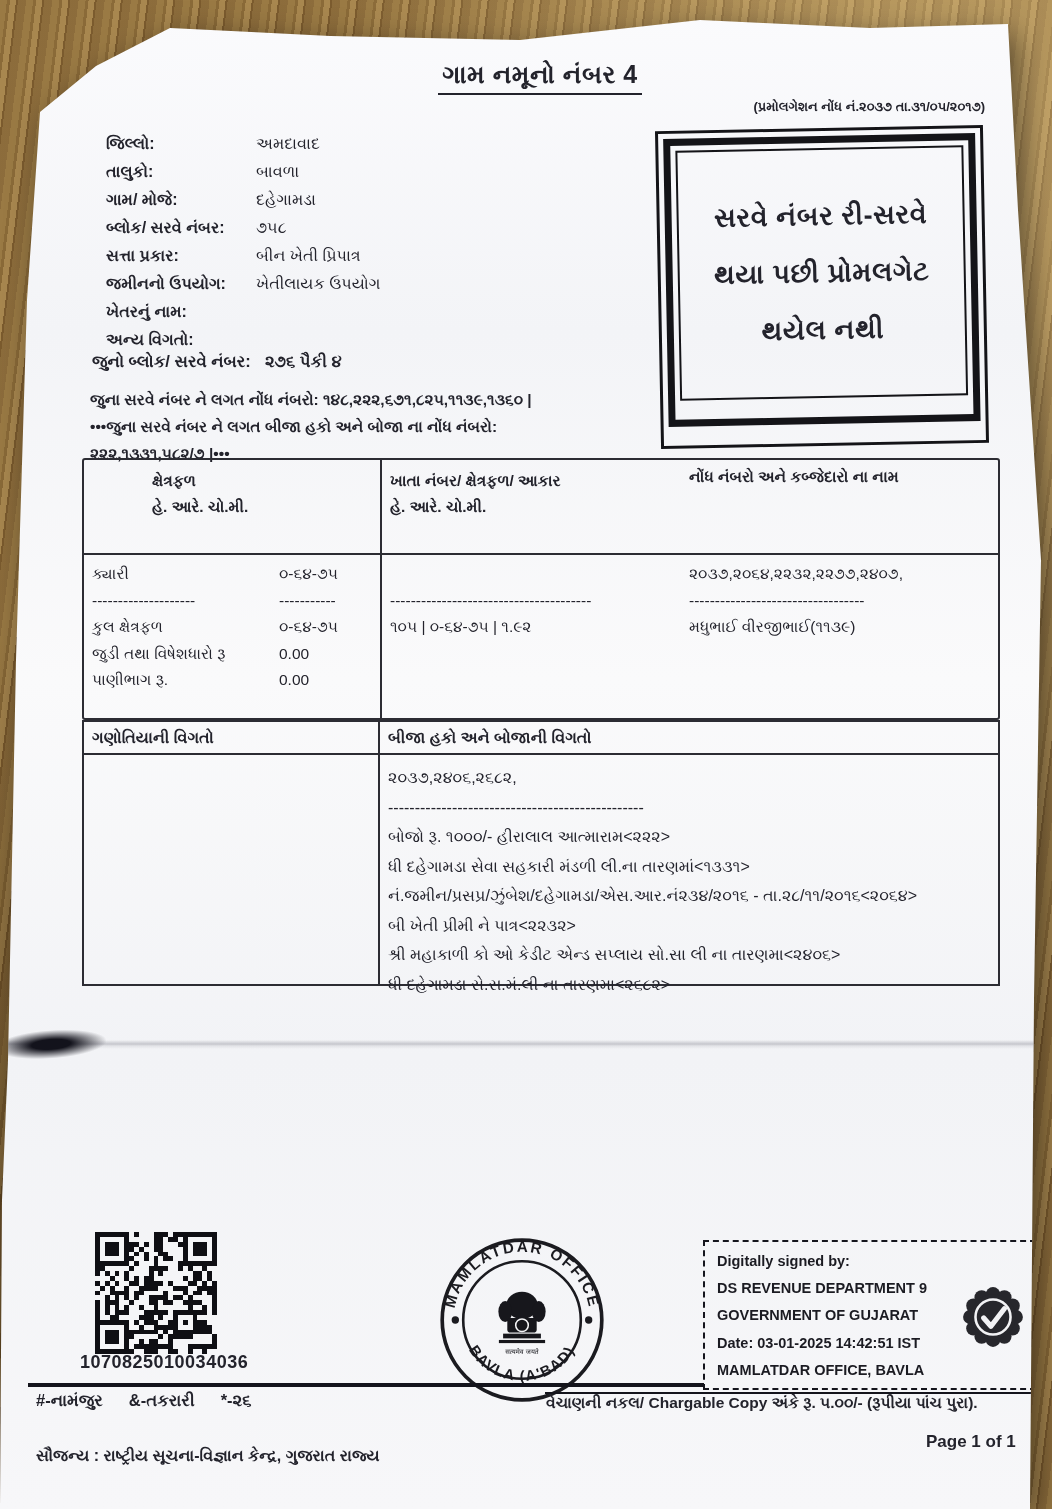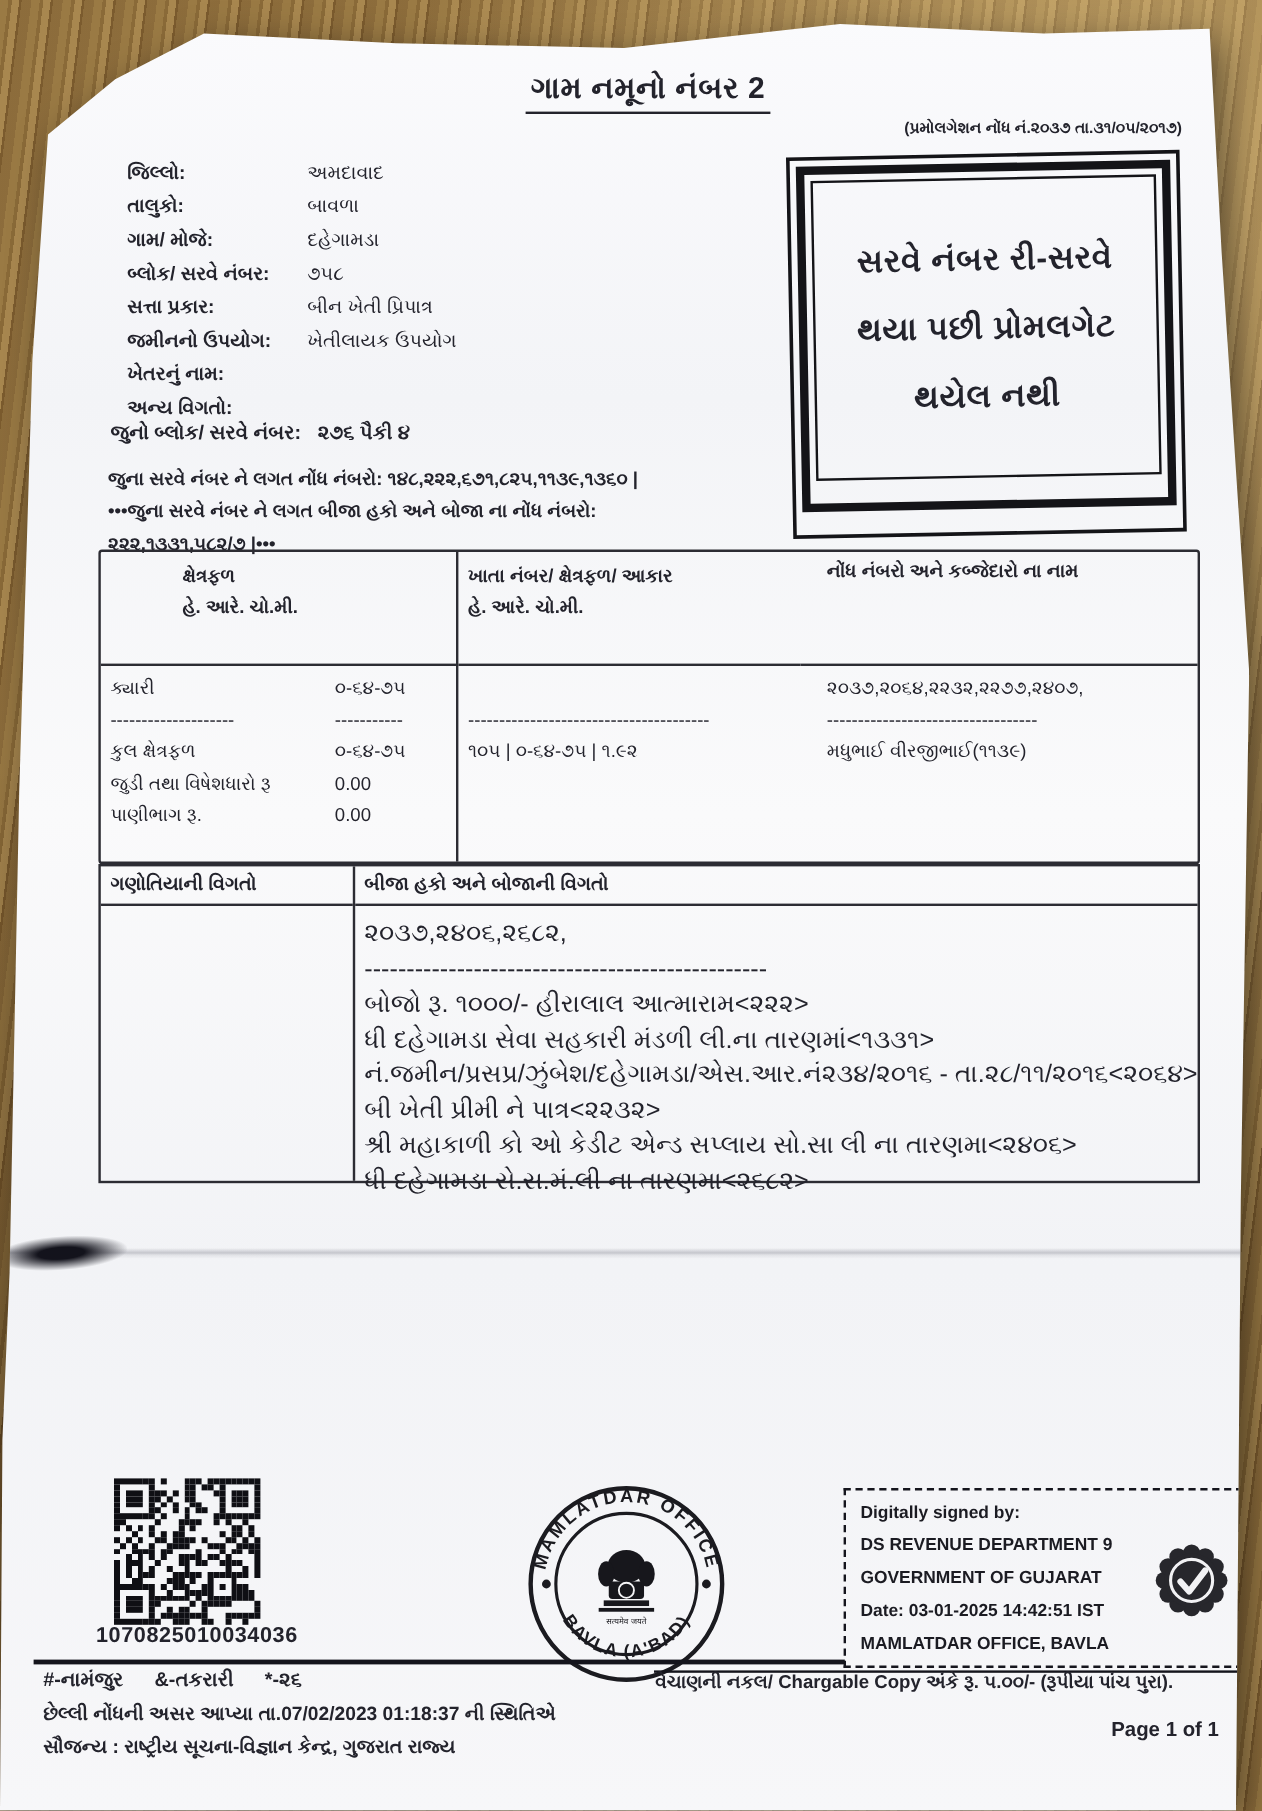--- a/index.html
+++ b/index.html
@@ -63,21 +63,21 @@
   .tlabel{width:187px;}
   .tvalue{flex:1;}
   .tline{height:26.5px;display:flex;align-items:center;}
   
   .section2{left:82px;top:720px;width:918px;height:266px;border:2px solid #2c2c33;box-sizing:border-box;
     display:flex;}
   .s2left{width:296px;border-right:2px solid #2c2c33;box-sizing:border-box;}
   .s2right{flex:1;}
   .s2head{height:33px;border-bottom:2px solid #2c2c33;box-sizing:border-box;display:flex;
     align-items:center;padding-left:8px;font-size:16px;font-weight:600;}
-  .s2lines{padding:8px 0 0 8px;font-size:21px;line-height:29.5px;font-weight:500;}
+  .s2lines{padding:8px 0 0 8px;font-size:16px;line-height:29.5px;font-weight:500;}
   
   .crease{left:0;top:1040px;width:1035px;height:9px;
     background:linear-gradient(180deg,rgba(80,80,95,0) 0%,rgba(80,80,95,.28) 45%,rgba(80,80,95,.10) 65%,rgba(80,80,95,0) 100%);}
   .crease-blob{left:6px;top:1030px;width:100px;height:28px;transform:rotate(-4deg);
     background:radial-gradient(ellipse at 45% 50%, #13131c 25%, rgba(19,19,28,0) 72%);}
   
   .qr{left:95px;top:1232px;width:122px;height:122px;display:grid;
     grid-template-rows:repeat(25,1fr);grid-template-columns:repeat(25,1fr);}
   .qr i{background:#0f0f14;}
   .qr-number{left:80px;top:1352px;font-size:18px;font-weight:700;letter-spacing:.5px;}
@@ -94,21 +94,21 @@
   .pageno{left:926px;top:1432px;font-size:17px;font-weight:700;}
   .courtesy{left:36px;top:1447px;font-size:16px;font-weight:600;}
 </style>
 </head>
 <body>
 
 <div class="paper-wrap">
   <div class="paper">
 
     <div class="abs doc-title">
-      <span>ગામ નમૂનો નંબર 2</span>
+      <span>ગામ નમૂનો નંબર 4</span>
     </div>
     <div class="abs promulgation nw">(પ્રમોલગેશન નોંધ નં.૨૦૩૭ તા.૩૧/૦૫/૨૦૧૭)</div>
 
     <div class="abs fields">
       <div class="frow">
         <span class="flabel">જિલ્લો:</span>
         <span class="fvalue">અમદાવાદ</span>
       </div>
       <div class="frow">
         <span class="flabel">તાલુકો:</span>
@@ -629,18 +629,17 @@
 
     <div class="abs rule-left"></div>
     <div class="abs rule-right"></div>
 
     <div class="abs markers">
       <span>#-નામંજુર</span>
       <span>&amp;-તકરારી</span>
       <span>*-૨૬</span>
     </div>
     <div class="abs chargable nw">વેચાણની નકલ/ Chargable Copy અંકે રૂ. ૫.૦૦/- (રૂપીયા પાંચ પુરા).</div>
-    <div class="abs lastnote nw">છેલ્લી નોંધની અસર આપ્યા તા.07/02/2023 01:18:37 ની સ્થિતિએ</div>
     <div class="abs pageno nw">Page 1 of 1</div>
     <div class="abs courtesy nw">સૌજન્ય : રાષ્ટ્રીય સૂચના-વિજ્ઞાન કેન્દ્ર, ગુજરાત રાજ્ય</div>
 
   </div>
 </div>
 
 </body></html>

